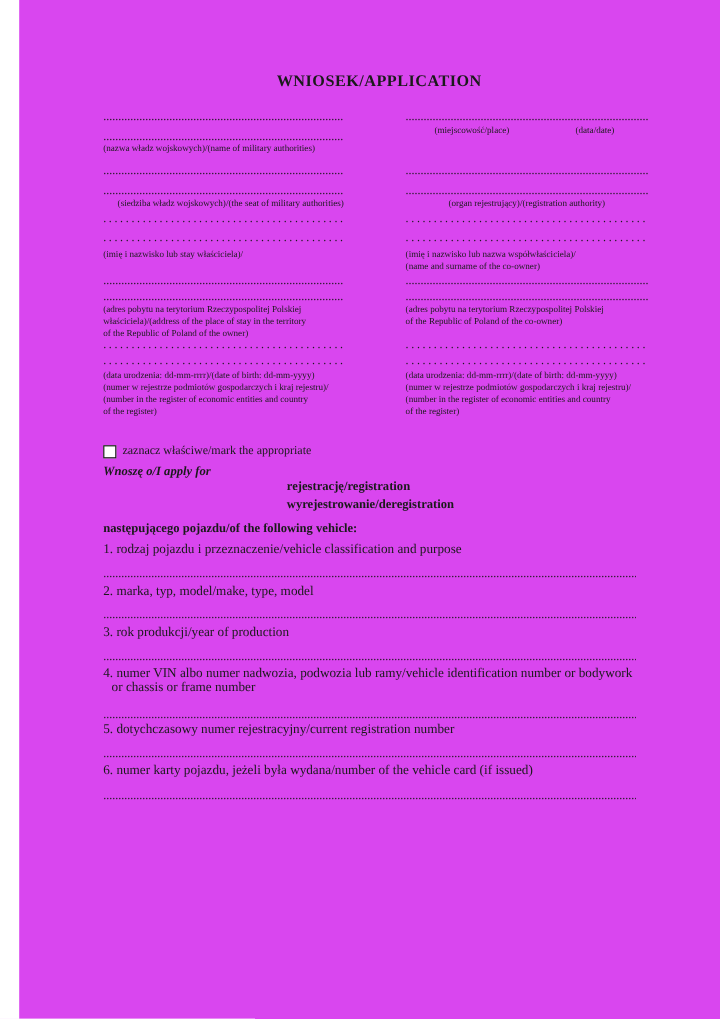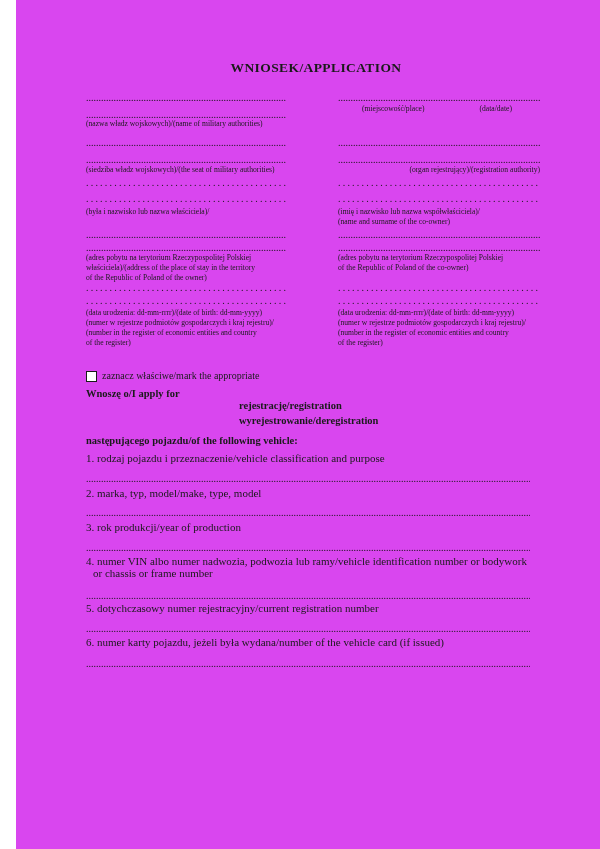--- a/index.html
+++ b/index.html
@@ -46,26 +46,26 @@
 <div class="page">
 
   <div class="abs title">WNIOSEK/APPLICATION</div>
 
   <div class="abs dots" style="top:93px;left:70px;width:200px;">................................................................................................................................................................................................................................................................................................................................................................................................................</div>
   <div class="abs dots" style="top:110px;left:70px;width:200px;">................................................................................................................................................................................................................................................................................................................................................................................................................</div>
   <div class="abs cap" style="top:119px;left:70px;width:210px;">(nazwa władz wojskowych)/(name of military authorities)</div>
 
   <div class="abs dots" style="top:138px;left:70px;width:200px;">................................................................................................................................................................................................................................................................................................................................................................................................................</div>
   <div class="abs dots" style="top:155px;left:70px;width:200px;">................................................................................................................................................................................................................................................................................................................................................................................................................</div>
-  <div class="abs cap" style="top:165px;left:70px;width:210px;">(siedziba władz wojskowych)/(the seat of military authorities)</div>
+  <div class="abs cap" style="top:165px;left:82px;width:210px;">(siedziba władz wojskowych)/(the seat of military authorities)</div>
 
   <div class="abs dots sparse" style="top:178px;left:70px;width:200px;">................................................................................................................................................................................................................................................................................................................................................................................................................</div>
   <div class="abs dots sparse" style="top:194px;left:70px;width:200px;">................................................................................................................................................................................................................................................................................................................................................................................................................</div>
   <div class="abs" style="top:207px;left:70px;width:210px;">
-    <div class="cap">(była i nazwisko lub nazwa właściciela)/</div>
+    <div class="cap">(imię i nazwisko lub stay właściciela)/</div>
   </div>
 
   <div class="abs dots" style="top:230px;left:70px;width:200px;">................................................................................................................................................................................................................................................................................................................................................................................................................</div>
   <div class="abs dots" style="top:243px;left:70px;width:200px;">................................................................................................................................................................................................................................................................................................................................................................................................................</div>
   <div class="abs" style="top:253px;left:70px;width:210px;">
     <div class="cap">(adres pobytu na terytorium Rzeczypospolitej Polskiej</div>
     <div class="cap">właściciela)/(address of the place of stay in the territory</div>
     <div class="cap">of the Republic of Poland of the owner)</div>
   </div>
 
@@ -79,21 +79,21 @@
   </div>
 
   <div class="abs dots" style="top:93px;left:322px;width:202px;">................................................................................................................................................................................................................................................................................................................................................................................................................</div>
   <div class="abs cap-row" style="top:104px;left:322px;width:202px;padding:0;text-align:center;">
     <span style="margin-left:24px;">(miejscowość/place)</span>
     <span style="margin-right:28px;">(data/date)</span>
   </div>
 
   <div class="abs dots" style="top:138px;left:322px;width:202px;">................................................................................................................................................................................................................................................................................................................................................................................................................</div>
   <div class="abs dots" style="top:155px;left:322px;width:202px;">................................................................................................................................................................................................................................................................................................................................................................................................................</div>
-  <div class="abs cap center" style="top:165px;left:322px;width:202px;text-align:right;">(organ rejestrujący)/(registration authority)</div>
+  <div class="abs cap center" style="top:165px;left:322px;width:202px;">(organ rejestrujący)/(registration authority)</div>
 
   <div class="abs dots sparse" style="top:178px;left:322px;width:202px;">................................................................................................................................................................................................................................................................................................................................................................................................................</div>
   <div class="abs dots sparse" style="top:194px;left:322px;width:202px;">................................................................................................................................................................................................................................................................................................................................................................................................................</div>
   <div class="abs" style="top:207px;left:322px;width:210px;">
     <div class="cap">(imię i nazwisko lub nazwa współwłaściciela)/</div>
     <div class="cap">(name and surname of the co-owner)</div>
   </div>
 
   <div class="abs dots" style="top:230px;left:322px;width:202px;">................................................................................................................................................................................................................................................................................................................................................................................................................</div>
   <div class="abs dots" style="top:243px;left:322px;width:202px;">................................................................................................................................................................................................................................................................................................................................................................................................................</div>
@@ -107,21 +107,21 @@
   <div class="abs" style="top:308px;left:322px;width:215px;">
     <div class="cap">(data urodzenia: dd-mm-rrrr)/(date of birth: dd-mm-yyyy)</div>
     <div class="cap">(numer w rejestrze podmiotów gospodarczych i kraj rejestru)/</div>
     <div class="cap">(number in the register of economic entities and country</div>
     <div class="cap">of the register)</div>
   </div>
 
   <span class="abs cb" style="top:371px;left:70px;"></span>
   <div class="abs cblabel" style="top:370px;left:86px;">zaznacz właściwe/mark the appropriate</div>
 
-  <div class="abs bold" style="top:388px;left:70px;">Wnoszę o/I apply for</div>
+  <div class="abs bold" style="top:388px;left:70px;font-style:italic;">Wnoszę o/I apply for</div>
   <div class="abs bold" style="top:400px;left:223px;">rejestrację/registration</div>
   <div class="abs bold" style="top:415px;left:223px;">wyrejestrowanie/deregistration</div>
   <div class="abs bold" style="top:435px;left:70px;">następującego pojazdu/of the following vehicle:</div>
 
   <div class="abs item" style="top:452px;left:70px;">1. rodzaj pojazdu i przeznaczenie/vehicle classification and purpose</div>
   <div class="abs dots" style="top:474px;left:70px;width:444px;">................................................................................................................................................................................................................................................................................................................................................................................................................</div>
 
   <div class="abs item" style="top:487px;left:70px;">2. marka, typ, model/make, type, model</div>
   <div class="abs dots" style="top:508px;left:70px;width:444px;">................................................................................................................................................................................................................................................................................................................................................................................................................</div>
 

